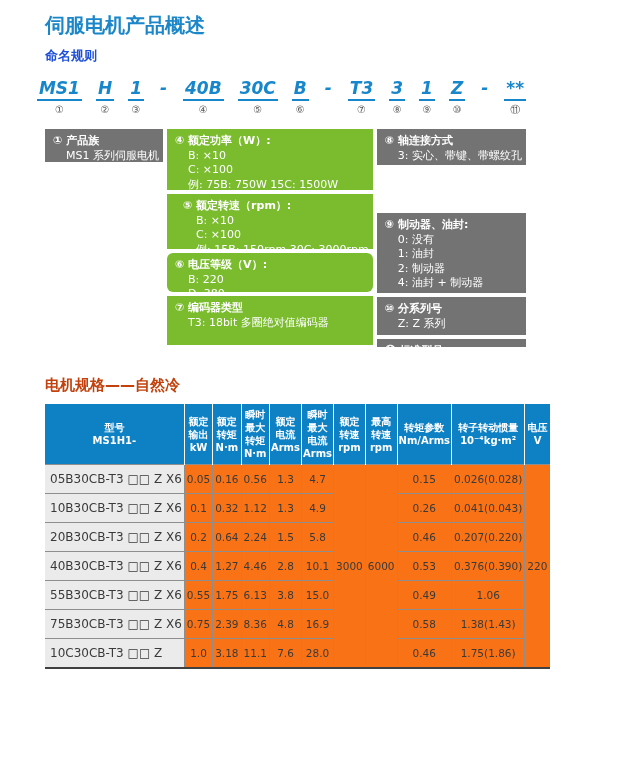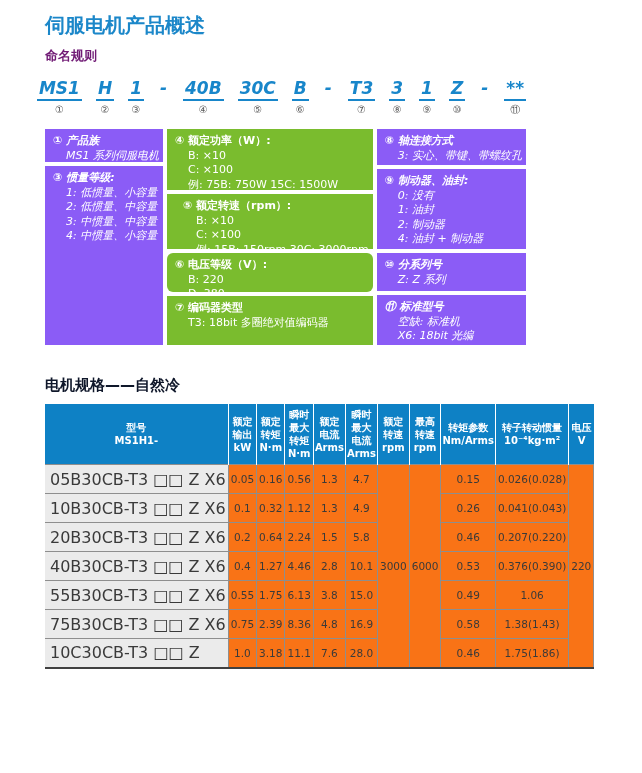--- a/index.html
+++ b/index.html
@@ -10,21 +10,21 @@
     font-family: "DejaVu Sans", "Liberation Sans", sans-serif;
     overflow: hidden;
   }
   .page { padding: 12px 40px 0 45px; width: 558px; }
 
   .page-title {
     color: #1b87c9; font-size: 20px; font-weight: bold;
     margin: 0; line-height: 26px;
   }
   .naming-heading {
-    color: #701a75; font-size: 13px; font-weight: bold;
+    color: #1d4ed8; font-size: 13px; font-weight: bold;
     margin: 9px 0 0; line-height: 17px;
   }
 
   
   .model-line {
     display: flex; justify-content: center; align-items: flex-start;
     gap: 14px; margin-top: 14px; height: 40px;
   }
   .seg { display: flex; flex-direction: column; align-items: center; }
   .seg-text {
@@ -34,27 +34,27 @@
   .seg.dash .seg-text { border-bottom: 2px solid transparent; }
   .seg-mark { font-size: 10px; color: #595959; margin-top: 3px; height: 12px; line-height: 12px; }
 
   
   .naming-grid { display: flex; gap: 4px; margin-top: 11px; height: 216px; }
   .legend-col { flex: 1 1 0; display: flex; flex-direction: column; gap: 4px; }
   .legend-box {
     color: #ffffff; font-size: 11px; line-height: 14.5px;
     padding: 5px 4px 3px 8px; overflow: hidden;
   }
-  .legend-box.blue { background: #8b5cf6; font-style: italic; }
+  .legend-box.blue { background: #737373; }
   .legend-box.green { background: #7abc2e; }
   .box-line { padding-left: 13px; white-space: nowrap; }
   .box-line.first { padding-left: 0; font-weight: bold; }
 
   .spec-heading {
-    color: #0f172a; font-size: 15px; font-weight: bold;
+    color: #c2410c; font-size: 15px; font-weight: bold;
     margin: 31px 0 0; line-height: 19px;
   }
 
   
   #spec-table {
     border-collapse: collapse; table-layout: fixed;
     margin-top: 9px; border-bottom: 2px solid #404040;
   }
   #spec-table th {
     background: #0e81c5; color: #ffffff; font-size: 10px; font-weight: bold;
@@ -62,21 +62,21 @@
     text-align: center; vertical-align: middle;
   }
   #spec-table th:last-child { border-right: none; }
   #spec-table td {
     border: 1px solid #8e8e8e; font-size: 10.5px; color: #3a3a3a;
     text-align: center; vertical-align: middle; height: 29px; padding: 0 2px;
     background: #f97316;
   }
   #spec-table td.model-cell {
     background: #ebebeb; text-align: left; padding-left: 5px;
-    font-size: 16px; border-left: none; white-space: nowrap;
+    font-size: 12px; border-left: none; white-space: nowrap;
   }
   #spec-table td.last-col { border-right: 1px solid #8e8e8e; }
 </style>
 </head>
 <body>
 
 <div class="page">
   <h1 class="page-title">伺服电机产品概述</h1>
   <h2 class="naming-heading">命名规则</h2>
 
@@ -137,27 +137,20 @@
         <span class="seg-text">**</span>
         <span class="seg-mark">⑪</span>
       </div>
     </div>
 
   <div class="naming-grid" id="naming-grid">
       <div class="legend-col">
         <div class="legend-box blue" style="flex: 0 0 33px;">
           <div class="box-line first">① 产品族</div>
           <div class="box-line">MS1 系列伺服电机</div>
-        </div>
-        <div class="legend-box blue" style="flex: 1 1 auto;">
-          <div class="box-line first">③ 惯量等级:</div>
-          <div class="box-line">1: 低惯量、小容量</div>
-          <div class="box-line">2: 低惯量、中容量</div>
-          <div class="box-line">3: 中惯量、中容量</div>
-          <div class="box-line">4: 中惯量、小容量</div>
         </div>
       </div>
       <div class="legend-col">
         <div class="legend-box green" style="flex: 0 0 61px;">
           <div class="box-line first">④ 额定功率（W）:</div>
           <div class="box-line">B: ×10</div>
           <div class="box-line">C: ×100</div>
           <div class="box-line">例: 75B: 750W  15C: 1500W</div>
         </div>
         <div class="legend-box green" style="flex: 0 0 55px; padding-left: 16px;">
@@ -174,21 +167,21 @@
         <div class="legend-box green" style="flex: 1 1 auto;">
           <div class="box-line first">⑦ 编码器类型</div>
           <div class="box-line">T3: 18bit 多圈绝对值编码器</div>
         </div>
       </div>
       <div class="legend-col">
         <div class="legend-box blue" style="flex: 0 0 36px;">
           <div class="box-line first">⑧ 轴连接方式</div>
           <div class="box-line">3: 实心、带键、带螺纹孔</div>
         </div>
-        <div class="legend-box blue" style="flex: 0 0 80px;">
+        <div class="legend-box blue" style="flex: 0 0 80px; margin-top: 44px;">
           <div class="box-line first">⑨ 制动器、油封:</div>
           <div class="box-line">0: 没有</div>
           <div class="box-line">1: 油封</div>
           <div class="box-line">2: 制动器</div>
           <div class="box-line">4: 油封 + 制动器</div>
         </div>
         <div class="legend-box blue" style="flex: 0 0 38px;">
           <div class="box-line first">⑩ 分系列号</div>
           <div class="box-line">Z: Z 系列</div>
         </div>

